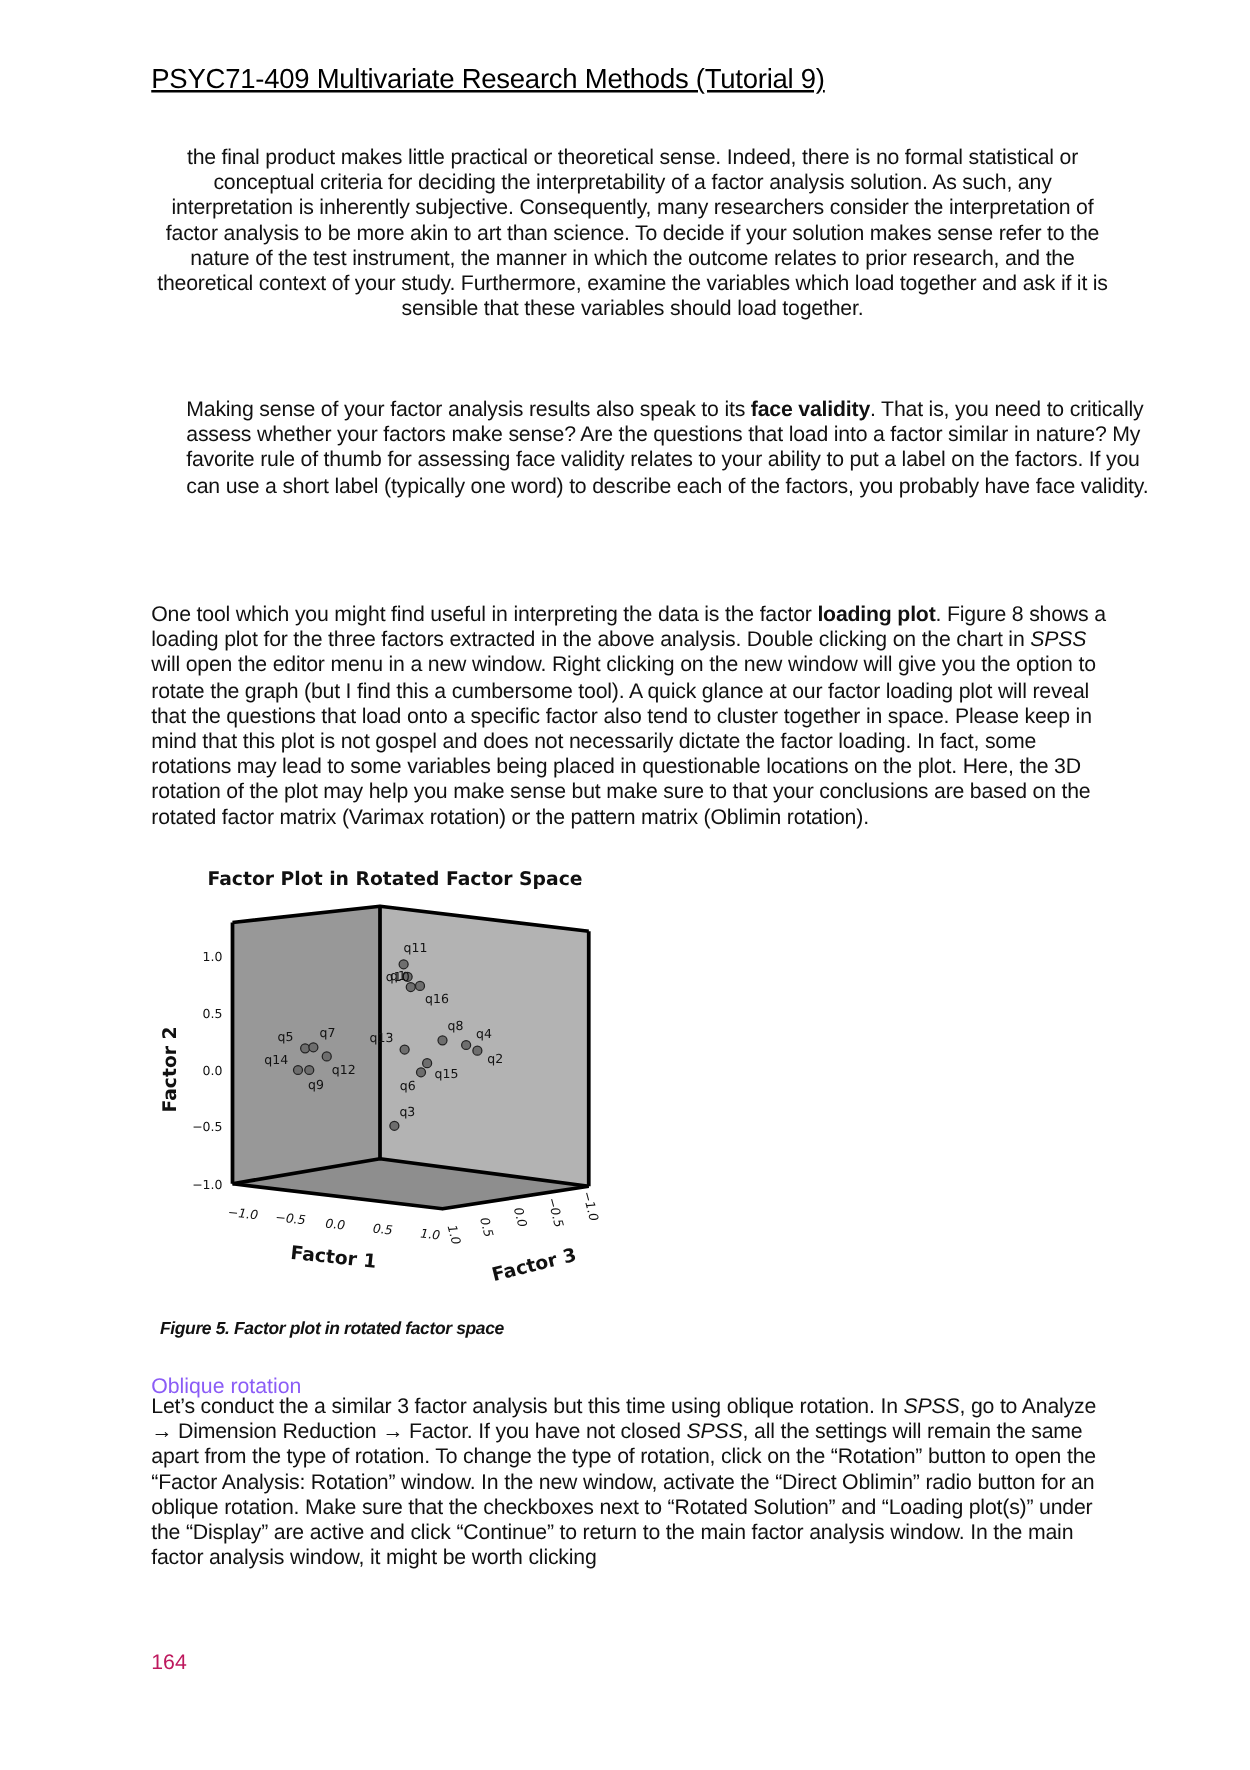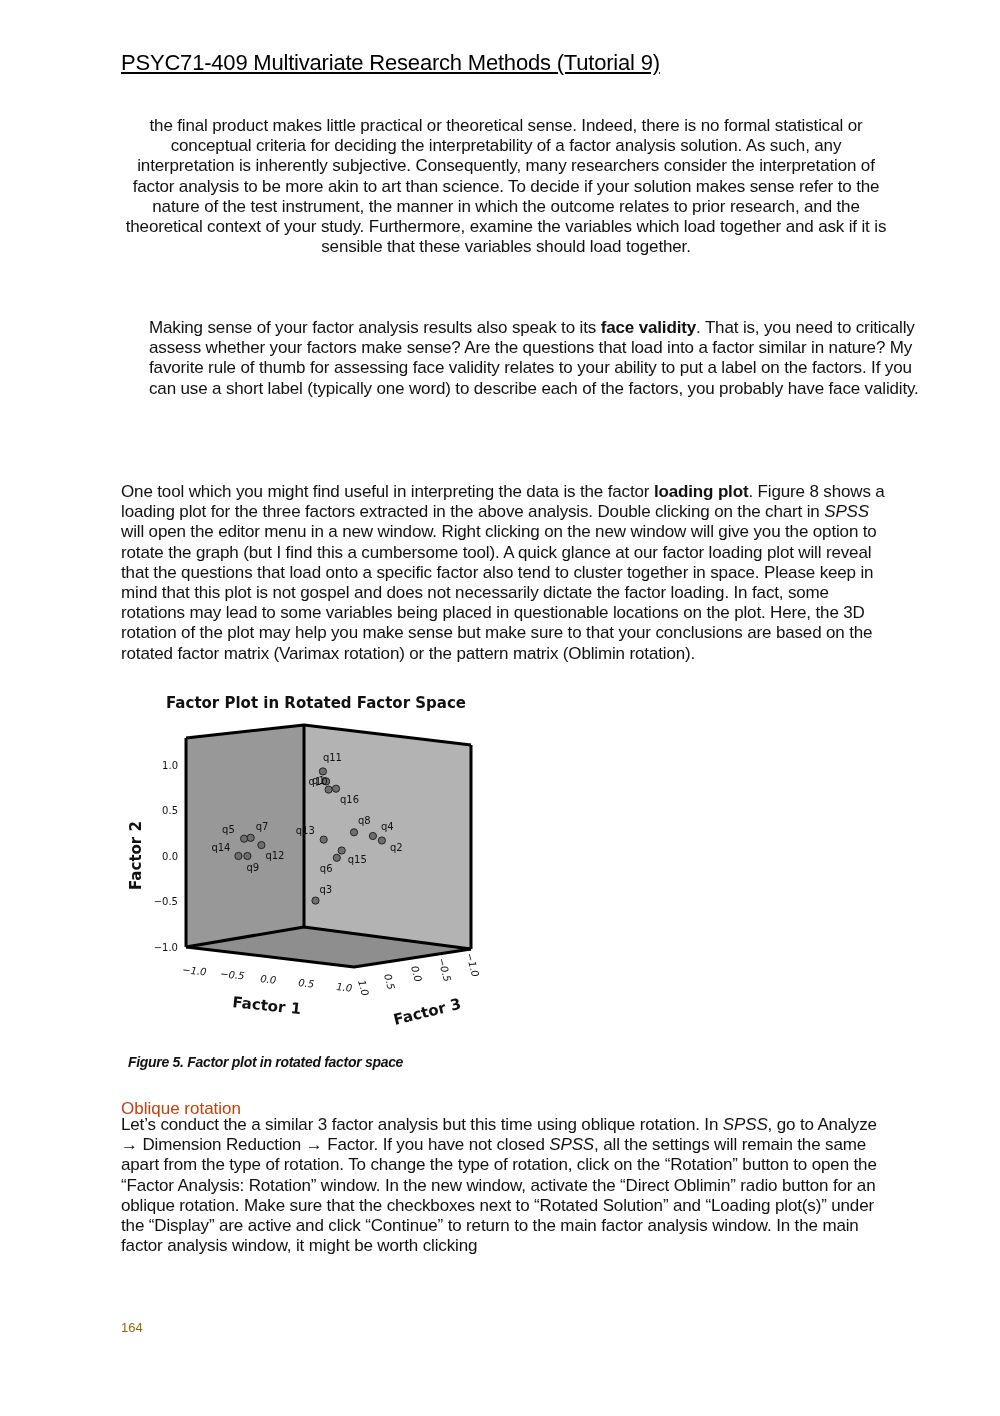--- a/index.html
+++ b/index.html
@@ -7,24 +7,24 @@
          font-family: "Liberation Sans", sans-serif; color: #111; }
   .header { position: absolute; left: 121px; top: 50px; font-size: 22px; color: #000000; letter-spacing: -0.2px; text-decoration: underline; }
   .para { position: absolute; left: 121px; width: 770px; font-size: 17px; line-height: 20.2px;
           letter-spacing: -0.15px; color: #111; }
   .para b { font-weight: bold; }
   .para i { font-style: italic; }
   #p1 { top: 116px; text-align: center; }
   #p2 { top: 318px; margin-left: 28px; }
   #p3 { top: 440px; margin-top: 42px; }
   #p4 { top: 1115px; }
-  .section-heading { position: absolute; left: 121px; top: 1099px; font-size: 17px; color: #c2410c; }
+  .section-heading { position: absolute; left: 121px; top: 1099px; font-size: 17px; color: #8b5cf6; }
   .figure-caption { position: absolute; left: 128px; top: 1054px; font-size: 14px; font-style: italic;
                     font-weight: bold; color: #111; letter-spacing: -0.3px; }
-  .page-number { position: absolute; left: 121px; top: 1320px; font-size: 13px; color: #a16207; }
+  .page-number { position: absolute; left: 121px; top: 1320px; font-size: 17px; color: #be185d; }
   #chart { position: absolute; left: 120px; top: 685px; }
   #chart text { font-family: "DejaVu Sans", sans-serif; }
 </style>
 </head>
 <body>
 
 <div class="header">PSYC71-409 Multivariate Research Methods (Tutorial 9)</div>
 
 <div class="para" id="p1">the final product makes little practical or theoretical sense. Indeed, there is no formal statistical or conceptual criteria for deciding the interpretability of a factor analysis solution. As such, any interpretation is inherently subjective. Consequently, many researchers consider the interpretation of factor analysis to be more akin to art than science. To decide if your solution makes sense refer to the nature of the test instrument, the manner in which the outcome relates to prior research, and the theoretical context of your study. Furthermore, examine the variables which load together and ask if it is sensible that these variables should load together.</div>
 

